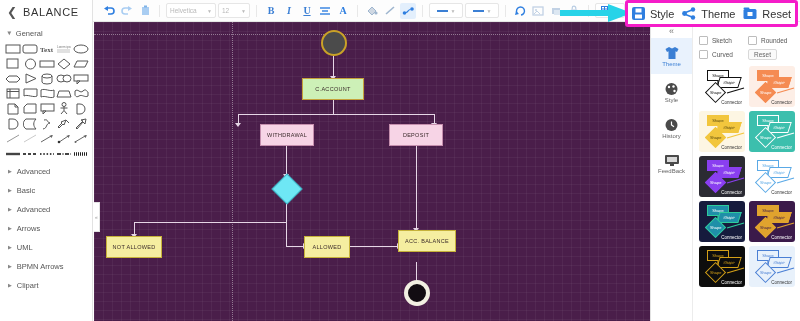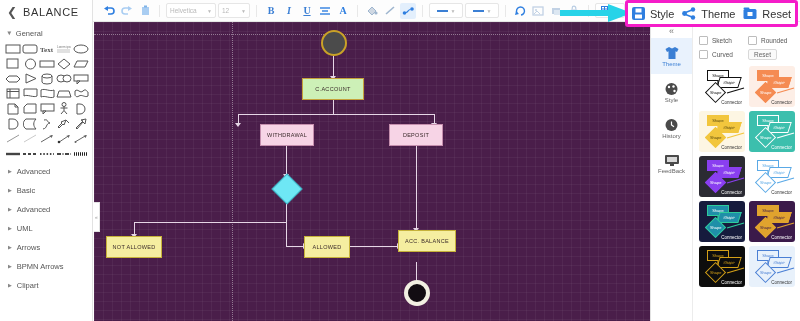--- a/index.html
+++ b/index.html
@@ -356,25 +356,25 @@
       <div class="cat">
           <span class="caret">▶</span>
           <span>Basic</span>
         </div>
       <div class="cat">
           <span class="caret">▶</span>
           <span>Advanced</span>
         </div>
       <div class="cat">
           <span class="caret">▶</span>
-          <span>UML</span>
+          <span>Arrows</span>
         </div>
       <div class="cat">
           <span class="caret">▶</span>
-          <span>Arrows</span>
+          <span>UML</span>
         </div>
       <div class="cat">
           <span class="caret">▶</span>
           <span>BPMN Arrows</span>
         </div>
       <div class="cat">
           <span class="caret">▶</span>
           <span>Clipart</span>
         </div>
     </div>

